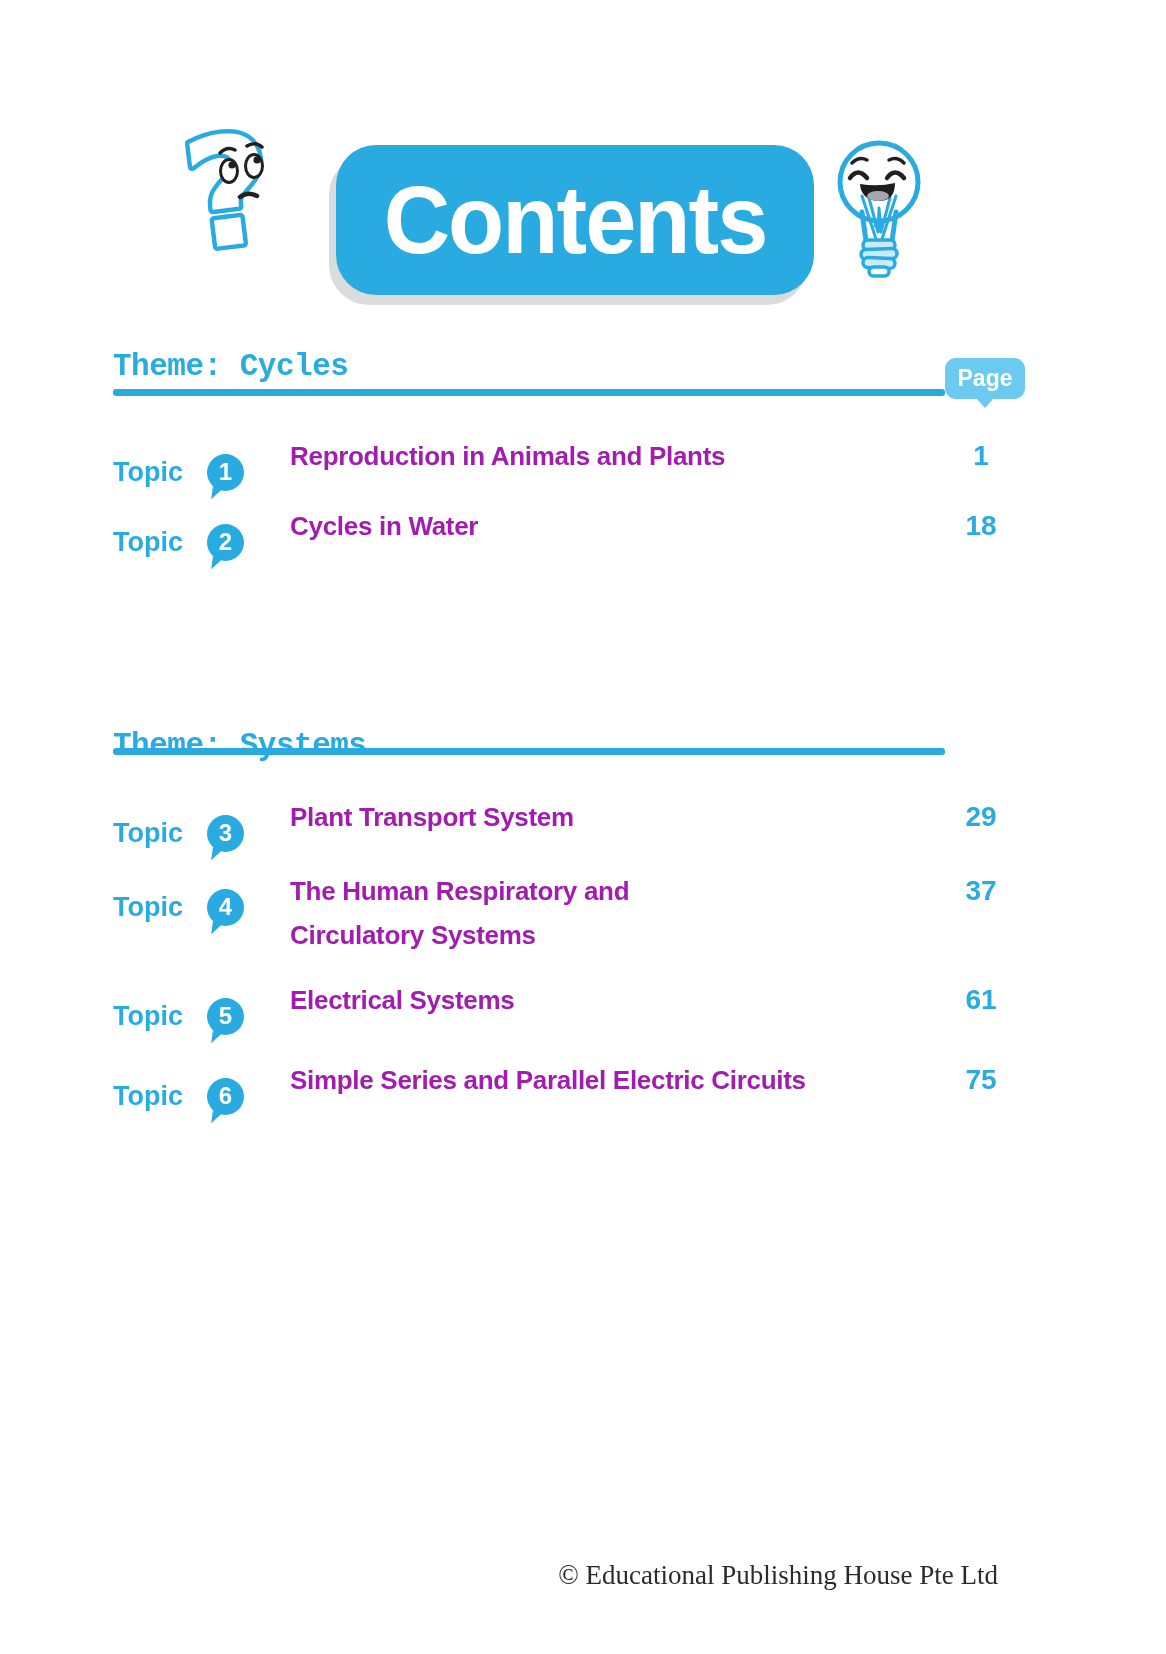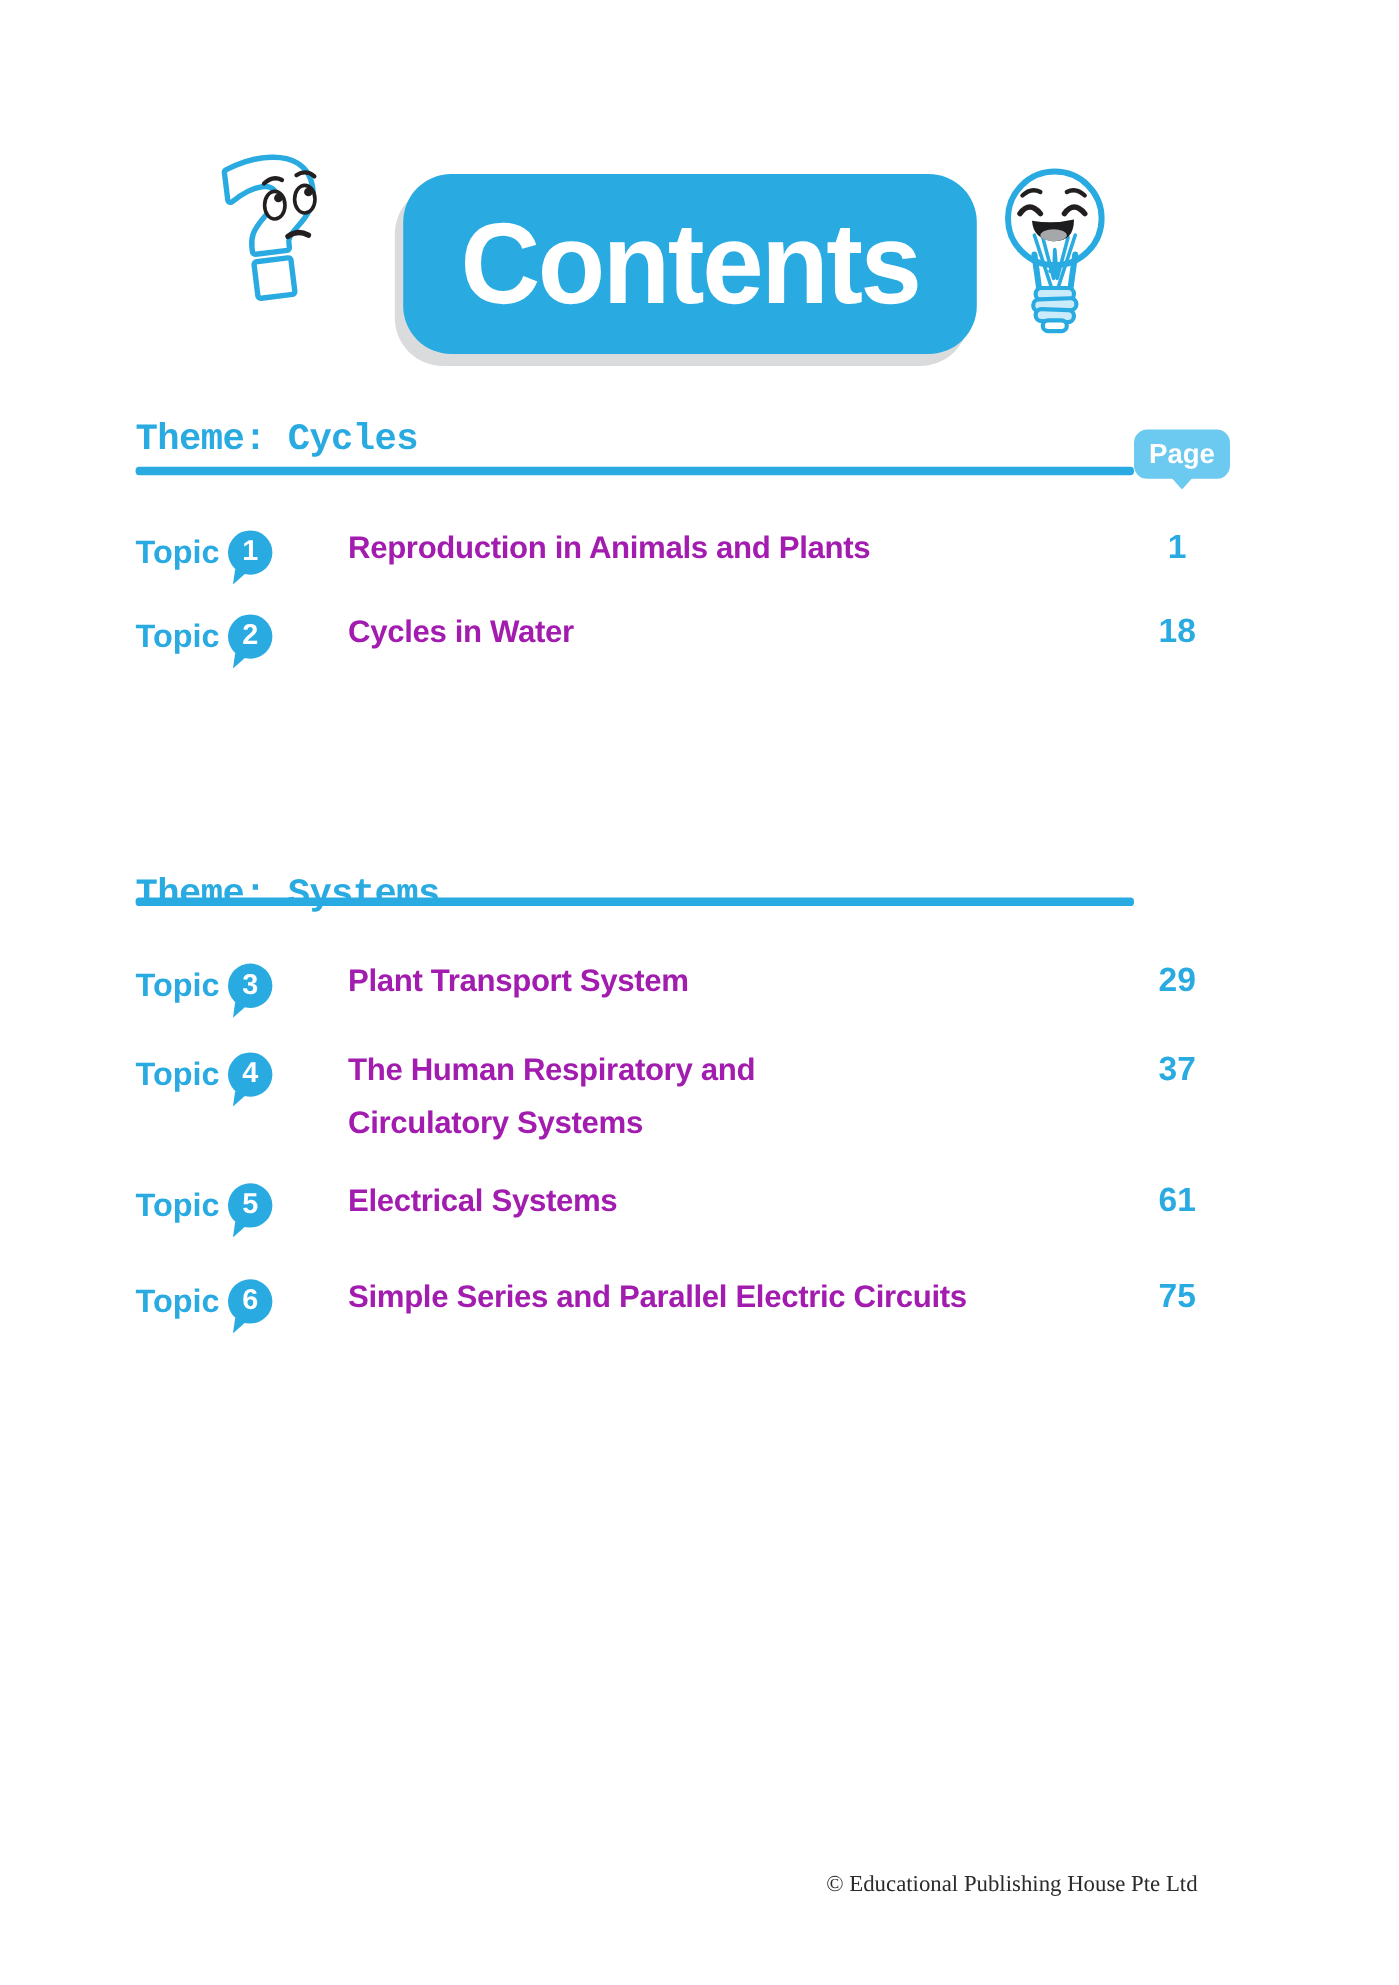--- a/index.html
+++ b/index.html
@@ -73,23 +73,23 @@
 
   
   .topic-row {
     position: absolute;
     left: 113px;
     width: 928px;
     line-height: 44px;
     font-size: 26px; font-weight: bold;
   }
   .topic-label-group {
-    position: absolute; left: 0; top: 4px;
+    position: absolute; left: 0; top: 16px;
     height: 44px;
-    display: flex; align-items: center; gap: 7px;
+    display: flex; align-items: center; gap: 24px;
   }
   .topic-label { color: #29ABE2; font-size: 27px; }
   .topic-badge {
     position: relative;
     width: 37px; height: 37px;
     background: #29ABE2;
     border-radius: 50%;
     display: flex; align-items: center; justify-content: center;
     flex: 0 0 auto;
   }
@@ -114,21 +114,21 @@
     text-align: center;
     color: #29ABE2;
     font-size: 28px;
   }
 
   
   .footer {
     position: absolute;
     top: 1560px; right: 168px;
     font-family: "Liberation Serif", "DejaVu Serif", serif;
-    font-size: 19px;
+    font-size: 27px;
     color: #2b2b2b;
   }
 </style>
 </head>
 <body>
 
 <div class="page">
 
   <svg class="mascot mascot-qm" width="116" height="160" viewBox="0 0 116 160">
     <text x="54" y="122" font-size="150" font-weight="bold" text-anchor="middle" font-family="'DejaVu Sans', sans-serif" fill="#ffffff" stroke="#29ABE2" stroke-width="9" paint-order="stroke" stroke-linejoin="round" transform="rotate(-7 58 80)">?</text>

